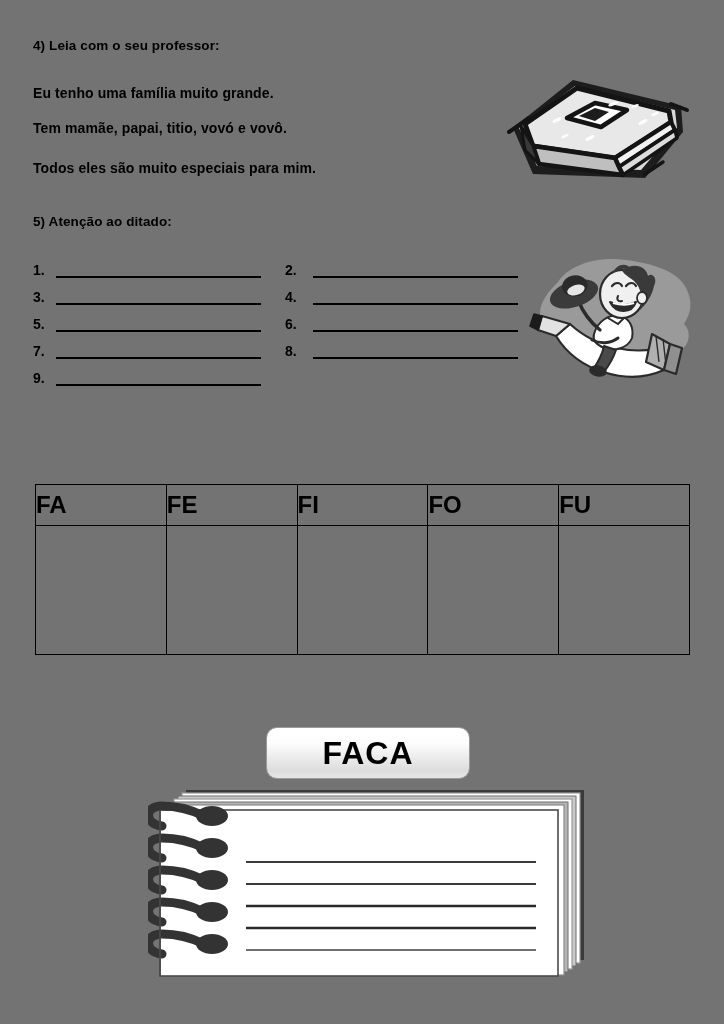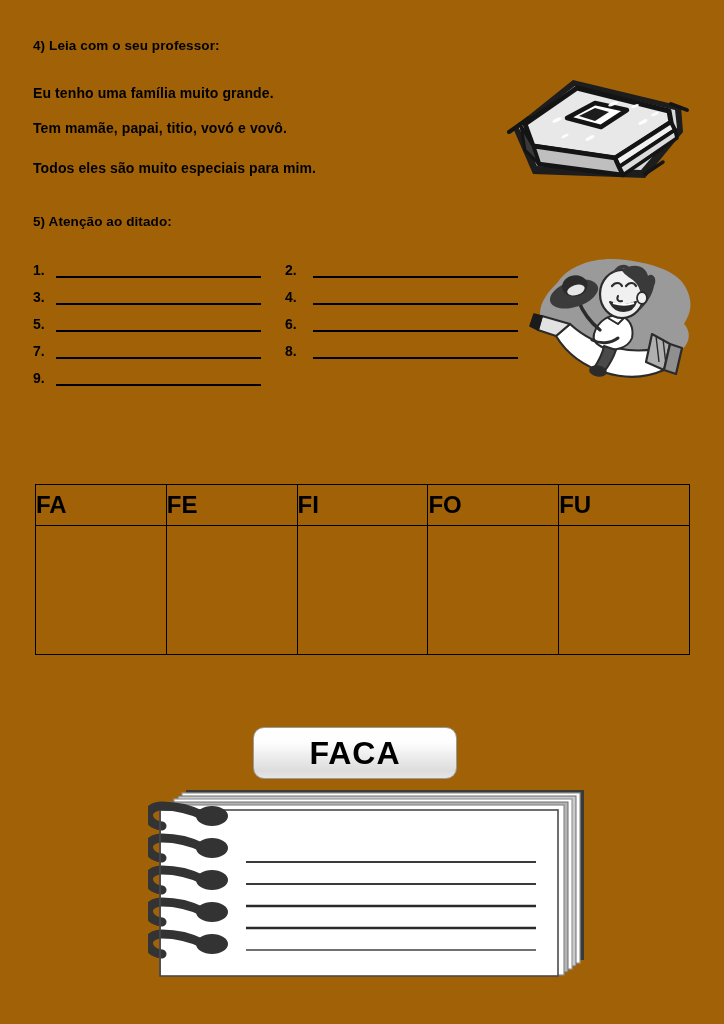--- a/index.html
+++ b/index.html
@@ -8,21 +8,21 @@
     background: #ffffff;
   }
   body {
     font-family: "Liberation Sans", sans-serif;
     color: #000000;
   }
   #page {
     position: relative;
     width: 724px;
     height: 1024px;
-    background: #a16207;
+    background: #737373;
     overflow: hidden;
   }
 
   
   .q-title {
     position: absolute;
     font-size: 13.5px;
     font-weight: bold;
     letter-spacing: 0.1px;
     white-space: nowrap;
@@ -82,21 +82,21 @@
     height: 40px;
     font-size: 24px;
     font-weight: bold;
     font-family: "Liberation Sans", sans-serif;
   }
   #syl-table td.cell-blank { height: 128px; }
 
   
   #faca-btn {
     position: absolute;
-    left: 253px;
+    left: 266px;
     top: 727px;
     width: 204px;
     height: 52px;
     border: 1.5px solid #9a9a9a;
     border-radius: 11px;
     background: linear-gradient(to bottom, #ffffff 0%, #fdfdfd 30%, #eaeaea 62%, #dcdcdc 86%, #e6e6e6 100%);
     display: flex;
     align-items: center;
     justify-content: center;
     box-sizing: border-box;

